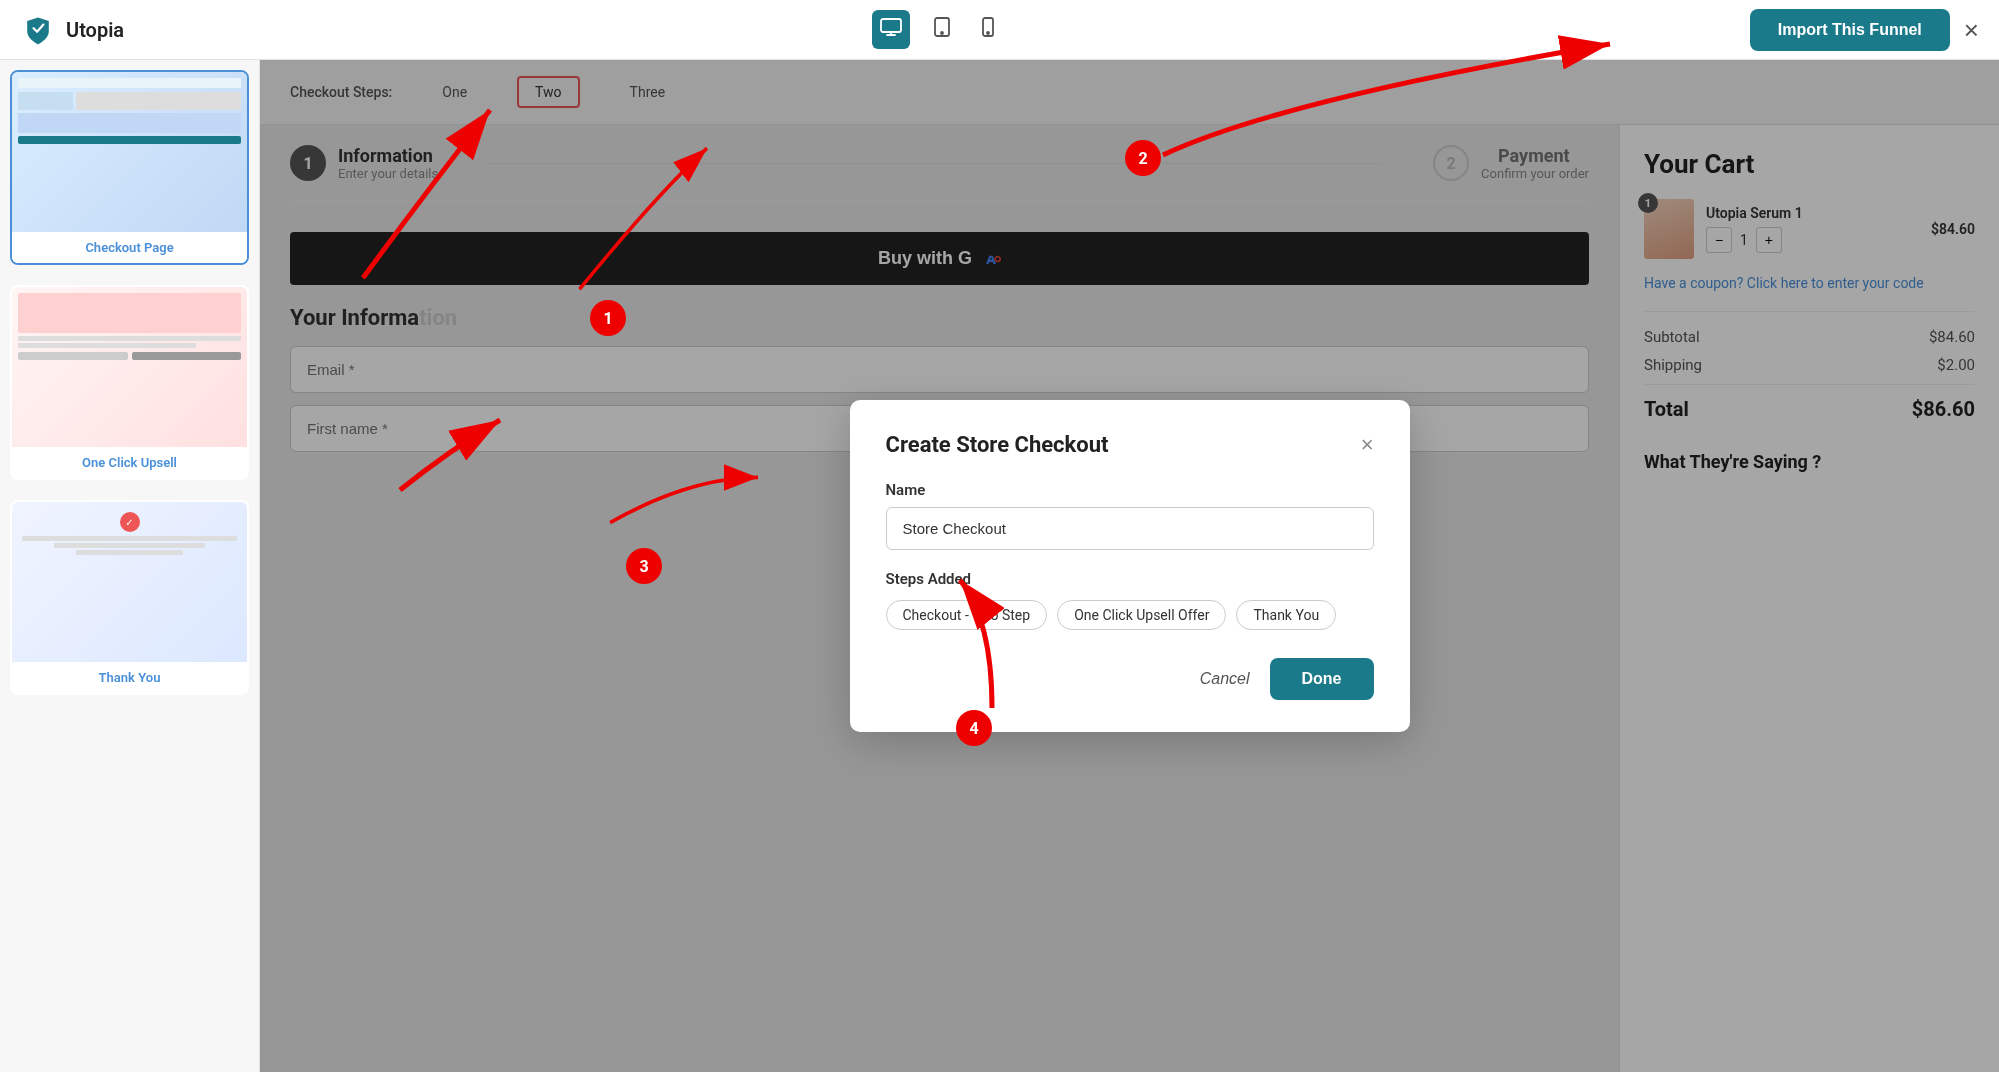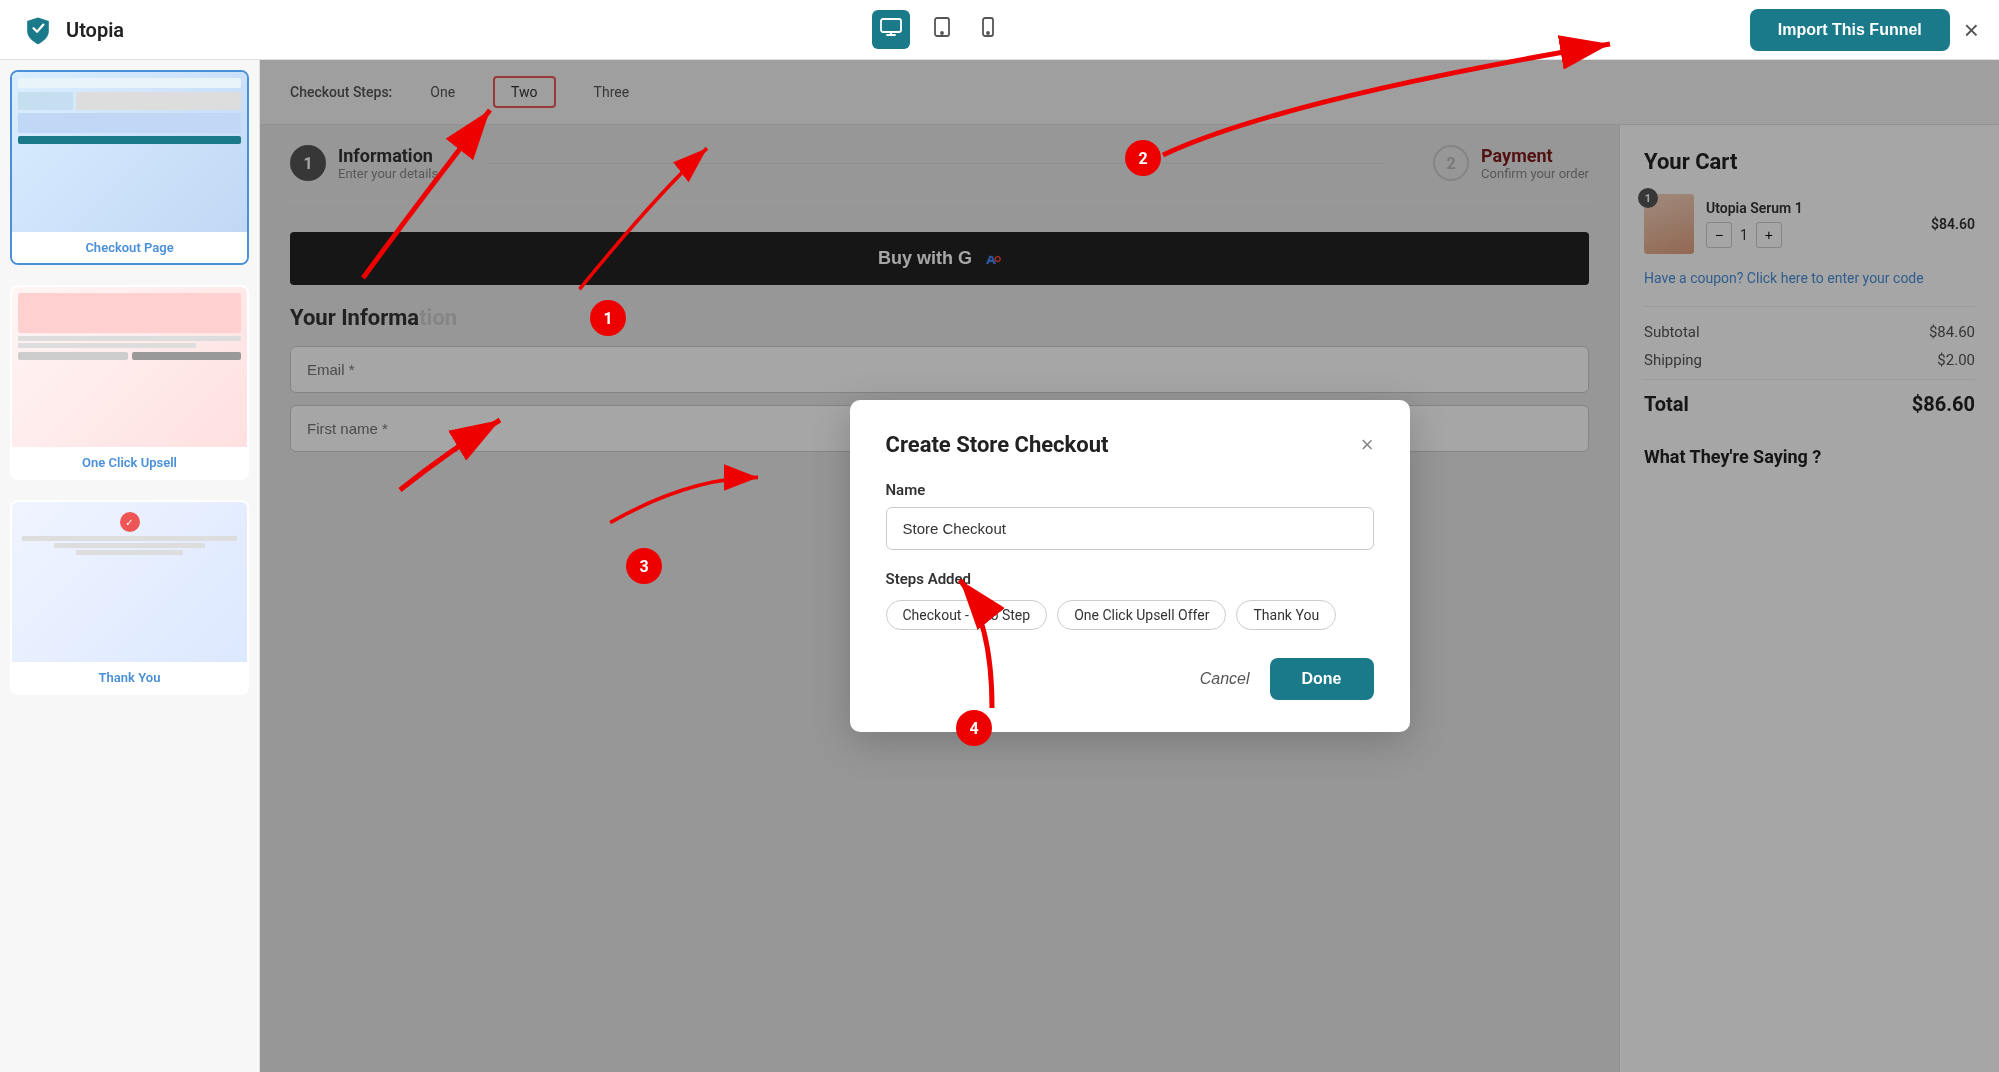--- a/index.html
+++ b/index.html
@@ -141,21 +141,21 @@
       overflow: hidden;
     }
 
     
     .steps-bar {
       display: flex;
       align-items: center;
       padding: 16px 30px;
       background: #f5f5f5;
       border-bottom: 1px solid #e0e0e0;
-      gap: 20px;
+      gap: 32px;
     }
     .steps-label {
       font-size: 14px;
       color: #555;
       font-weight: 500;
     }
     .step-tab {
       font-size: 14px;
       color: #555;
       padding: 6px 16px;
@@ -272,21 +272,21 @@
     .form-row {
       display: flex;
       gap: 12px;
     }
     .form-row .form-field {
       flex: 1;
     }
 
     
     .cart-title {
-      font-size: 22px;
+      font-size: 26px;
       font-weight: 700;
       margin-bottom: 20px;
       color: #222;
     }
     .cart-item {
       display: flex;
       align-items: center;
       gap: 12px;
       margin-bottom: 16px;
     }
@@ -693,21 +693,21 @@
             <div class="step-circle active-step">1</div>
             <div class="step-info">
               <h3>Information</h3>
               <p>Enter your details</p>
             </div>
           </div>
           <div class="step-connector"></div>
           <div class="progress-step">
             <div class="step-circle inactive-step">2</div>
             <div class="step-info">
-              <h3 style="color:#7f1d1d;">Payment</h3>
+              <h3 style="color:#737373;margin-left:17px;">Payment</h3>
               <p>Confirm your order</p>
             </div>
           </div>
         </div>
 
         
         <button class="buy-btn">
           <span>Buy with G</span>
           <svg style="display:inline;vertical-align:middle;margin-left:4px;" width="20" height="14" viewBox="0 0 48 32">
               <path d="M28 8h-8L12 28h6l2-5h8l2 5h6L28 8zm-6.5 10l2.5-7 2.5 7h-5z" fill="#4285F4"></path>

